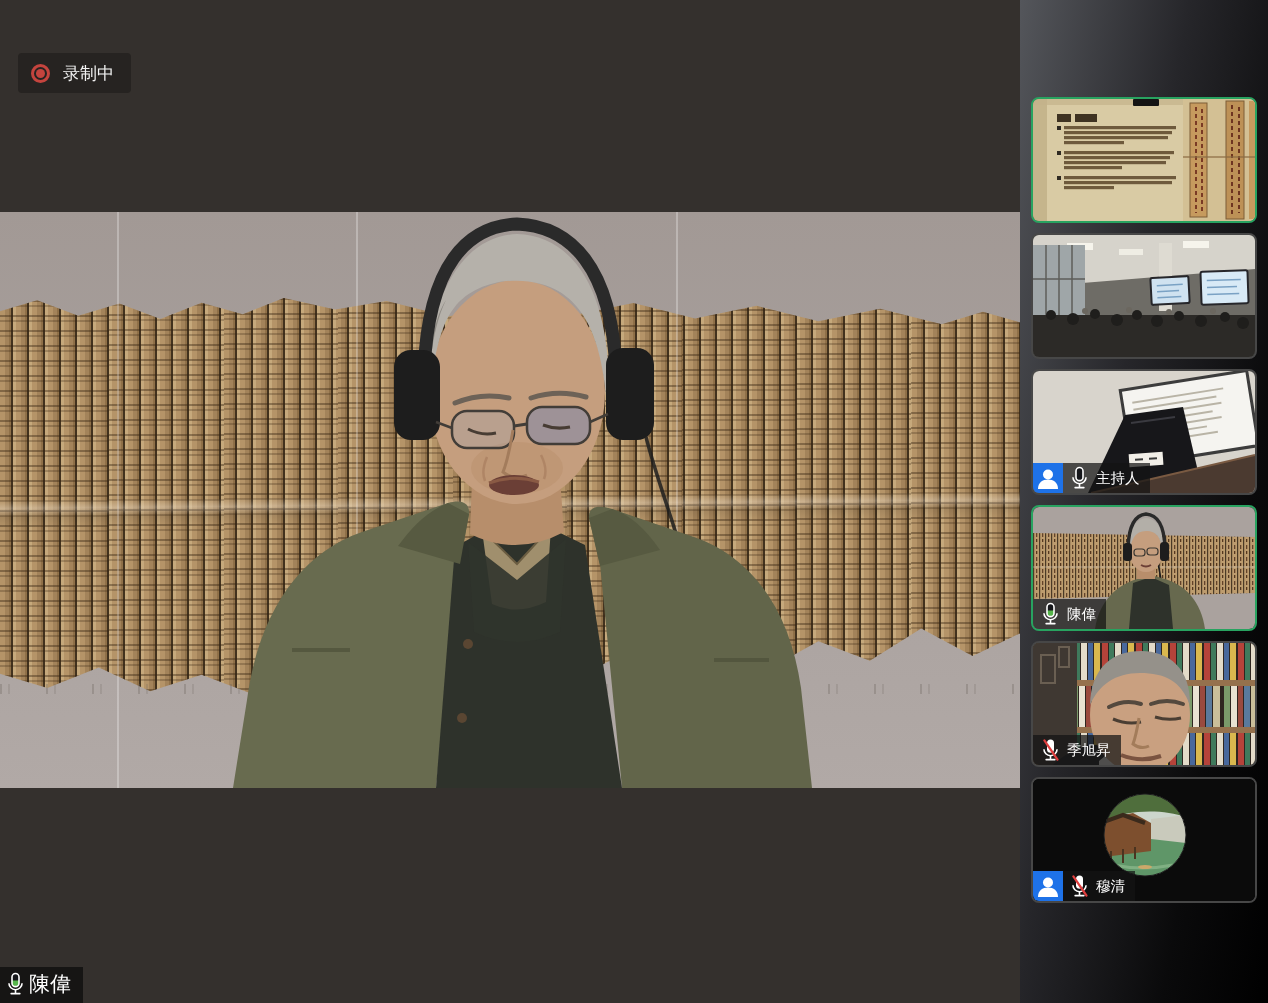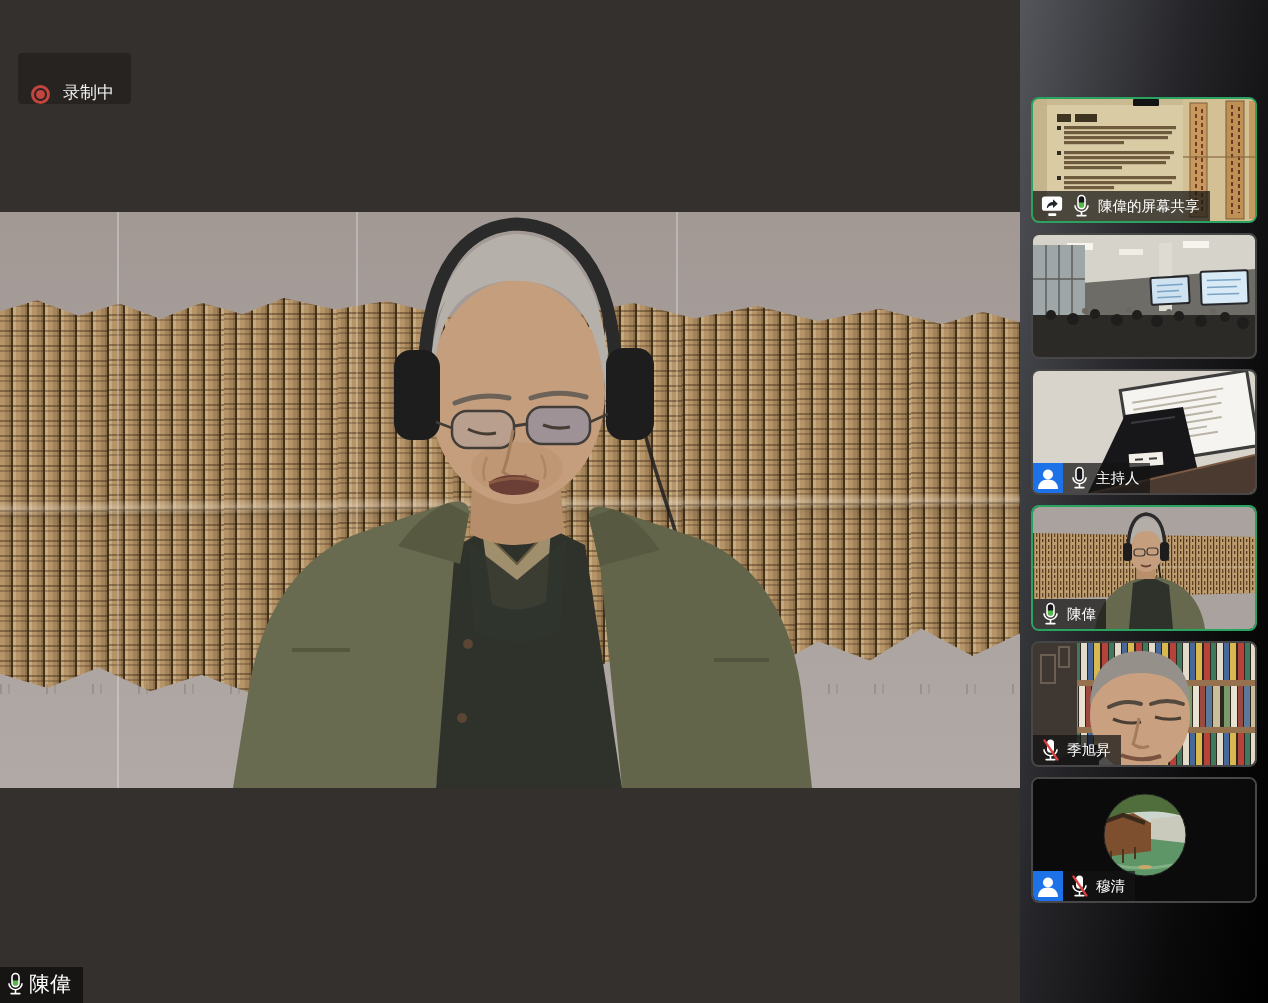--- a/index.html
+++ b/index.html
@@ -17,22 +17,22 @@
       linear-gradient(180deg, rgba(255,255,255,0) 51%, rgba(255,246,232,.30) 53%, rgba(0,0,0,.10) 55%, rgba(255,255,255,0) 58%),
       repeating-linear-gradient(180deg, rgba(52,34,16,0) 0 4px, rgba(52,34,16,.40) 4px 6px, rgba(52,34,16,0) 6px 9px, rgba(52,34,16,.26) 9px 11px, rgba(52,34,16,0) 11px 15px),
       repeating-linear-gradient(90deg, #42321e 0 1px, #c6a97c 1px 4px, #b59468 4px 9px, #a3835a 9px 13px, #8f7048 13px 15px, #42321e 15px 16px);
     clip-path:polygon(0 4%,4% 1%,8% 5%,12% 2%,16% 6%,20% 2%,24% 5%,28% 1%,33% 4%,38% 2%,44% 6%,50% 3%,56% 6%,62% 3%,68% 7%,74% 4%,80% 8%,86% 5%,92% 9%,96% 6%,100% 9%,
       100% 86%,95% 92%,90% 85%,85% 93%,80% 88%,75% 95%,70% 90%,65% 97%,60% 92%,55% 99%,50% 94%,45% 100%,40% 95%,35% 100%,30% 96%,25% 100%,20% 95%,15% 99%,10% 93%,5% 98%,0 94%); }
   .ruler { position:absolute; left:0; top:472px; width:100%; height:10px; opacity:.55;
     background:repeating-linear-gradient(90deg, rgba(110,102,95,.6) 0 2px, transparent 2px 8px, rgba(110,102,95,.38) 8px 10px, transparent 10px 46px); }
   .person-svg { position:absolute; left:0; top:0; width:1020px; height:576px; }
 
   
-  .rec-badge { position:absolute; left:18px; top:53px; height:51px; min-width:113px;
-    background:#262321; border-radius:4px; display:flex; align-items:flex-end; gap:13px;
+  .rec-badge { position:absolute; left:18px; top:53px; height:40px; min-width:113px;
+    background:#262321; border-radius:4px; display:flex; align-items:center; gap:13px;
     padding:0 16px 0 13px; }
   .rec-ring { width:19px; height:19px; border:3px solid #c4443e; border-radius:50%;
     display:flex; align-items:center; justify-content:center; }
   .rec-dot { width:9px; height:9px; background:#c4443e; border-radius:50%; }
   .rec-label { color:#f2f2f2; font-size:17px; }
 
   
   .stage-nametag { position:absolute; left:0; bottom:0; background:rgba(18,17,16,.85);
     display:flex; align-items:center; gap:3px; padding:3px 12px 5px 5px; }
   .stage-nametag .nm { color:#fff; font-size:21px; }
@@ -154,40 +154,20 @@
         <rect x="31" y="87" width="50" height="3.2"></rect>
       </g>
       <rect x="150" y="0" width="72" height="122" fill="#d3c094"></rect>
       <rect x="157" y="4" width="17" height="114" fill="#c69a5e" stroke="#7d5c36"></rect>
       <path d="M163,8 V114 M169,10 V112" stroke="#7a3a24" stroke-width="2" stroke-dasharray="4 3" fill="none"></path>
       <rect x="193" y="2" width="18" height="118" fill="#bd9156" stroke="#7d5c36"></rect>
       <path d="M199,6 V116 M206,8 V114" stroke="#6e3520" stroke-width="2" stroke-dasharray="4 3" fill="none"></path>
       <rect x="216" y="2" width="6" height="118" fill="#c69a5e"></rect>
       <path d="M150,58 H222" stroke="#8a6a42" stroke-width="2" opacity=".6"></path>
     </svg>
-    <div class="label pad">
-      <svg class="share-ic" viewBox="0 0 26 25">
-        <rect x="2" y="2" width="21" height="15" rx="3" fill="#fff"></rect>
-        <path d="M7,13.5 C8,9.5 10.5,7.8 13.5,7.8 L13.5,5 L18.5,9.6 L13.5,14 L13.5,11.2 C11,11.2 9,12 8,14.2 Z" fill="#23272b"></path>
-        <rect x="8.5" y="19.5" width="8.5" height="2.8" rx="1.3" fill="#fff"></rect>
-      </svg>
-      <svg class="icon16" viewBox="0 0 24 28">
-        <defs>
-            <clipPath id="m1">
-              <rect x="8" y="2" width="8" height="15" rx="4"></rect>
-            </clipPath>
-          </defs>
-        <rect x="8" y="2" width="8" height="15" rx="4" fill="#15161a"></rect>
-        <rect x="8" y="10" width="8" height="7" fill="#56b54b" clip-path="url(#m1)"></rect>
-        <rect x="8" y="2" width="8" height="15" rx="4" fill="none" stroke="#fff" stroke-width="1.8"></rect>
-        <path d="M4.5,13 a7.5,7.5 0 0 0 15,0" fill="none" stroke="#fff" stroke-width="1.8"></path>
-        <path d="M12,20.5 V24 M7,25 H17" stroke="#fff" stroke-width="1.8" stroke-linecap="round"></path>
-      </svg>
-      <span class="lname">陳偉的屏幕共享</span>
-    </div>
   </div>
 
   <div class="thumb">
     <svg class="scene" viewBox="0 0 222 122">
       <rect width="222" height="122" fill="#6e6c66"></rect>
       <path d="M0,0 H222 V34 L0,52 Z" fill="#d6d3cb"></path>
       <rect x="34" y="8" width="26" height="7" fill="#f6f4ec"></rect>
       <rect x="86" y="14" width="24" height="6" fill="#efede4"></rect>
       <rect x="150" y="6" width="26" height="7" fill="#f6f4ec"></rect>
       <rect x="0" y="10" width="52" height="72" fill="#9fa6a8"></rect>

